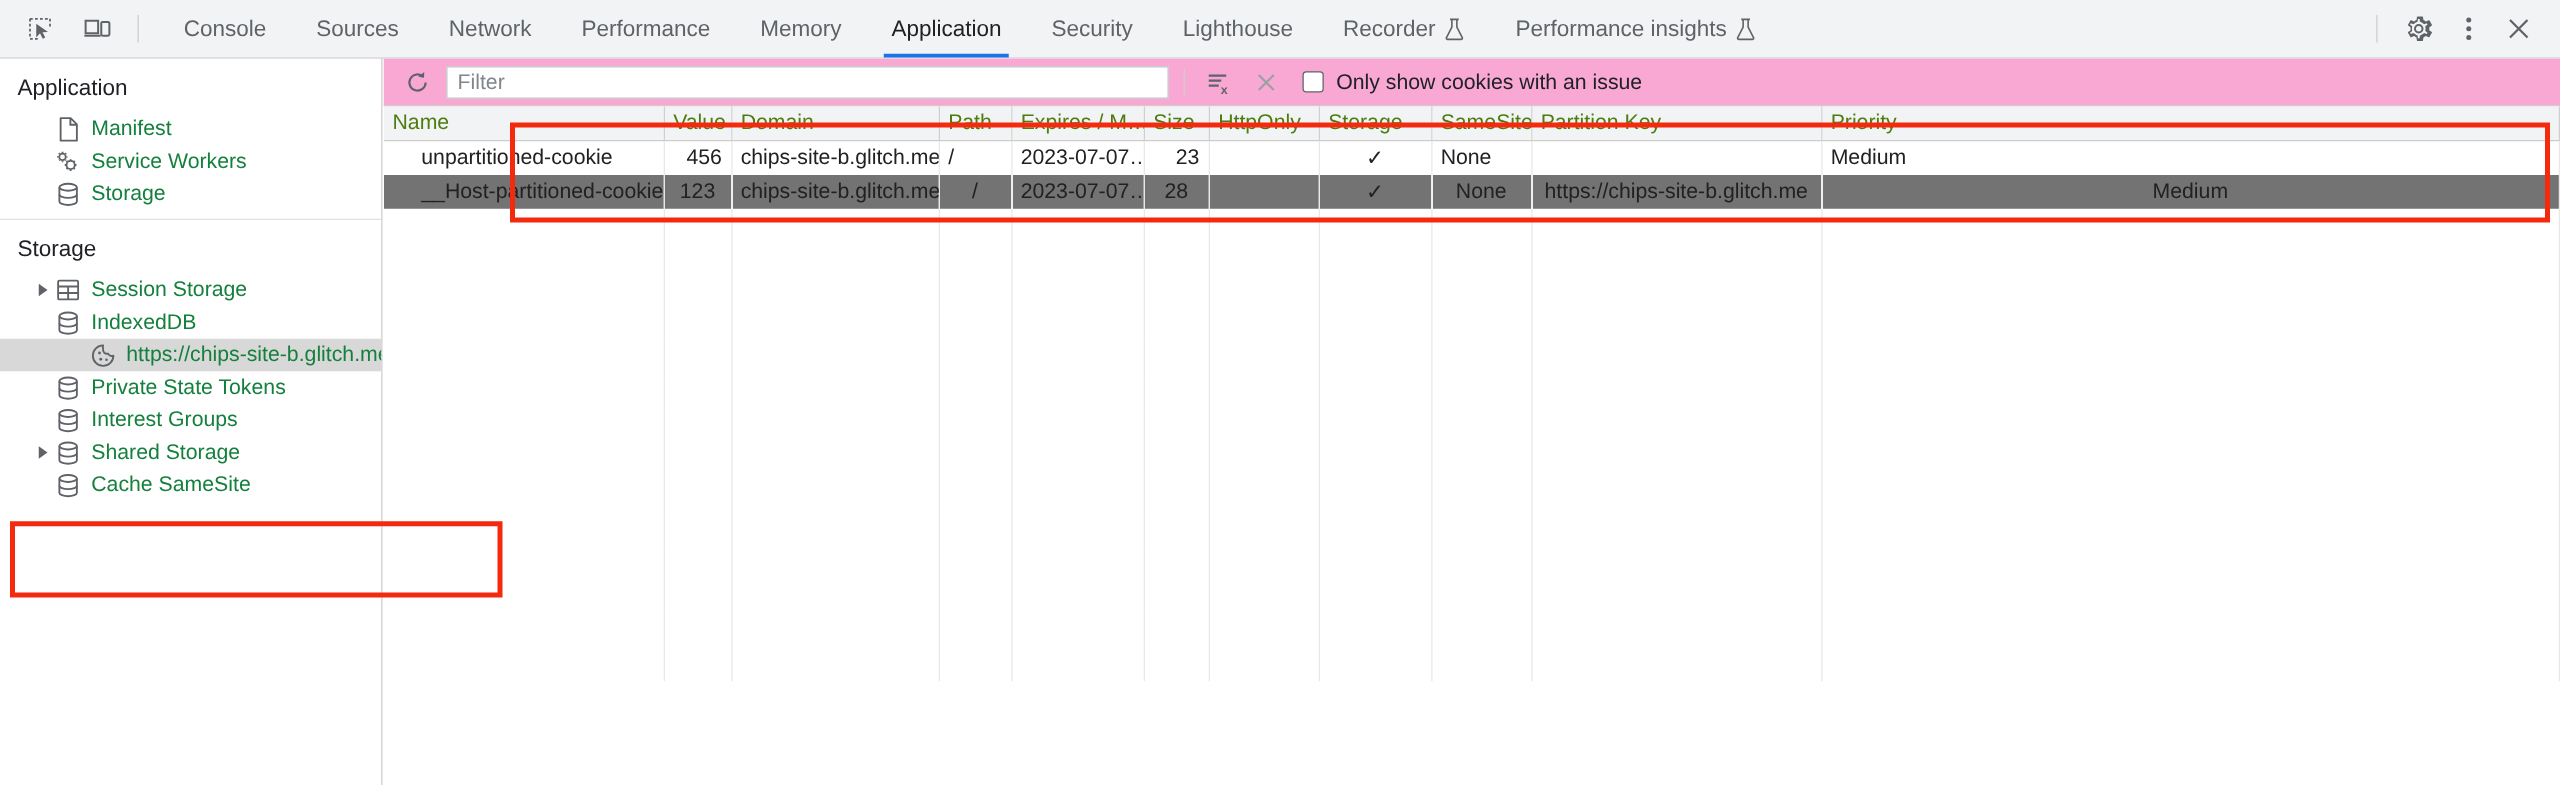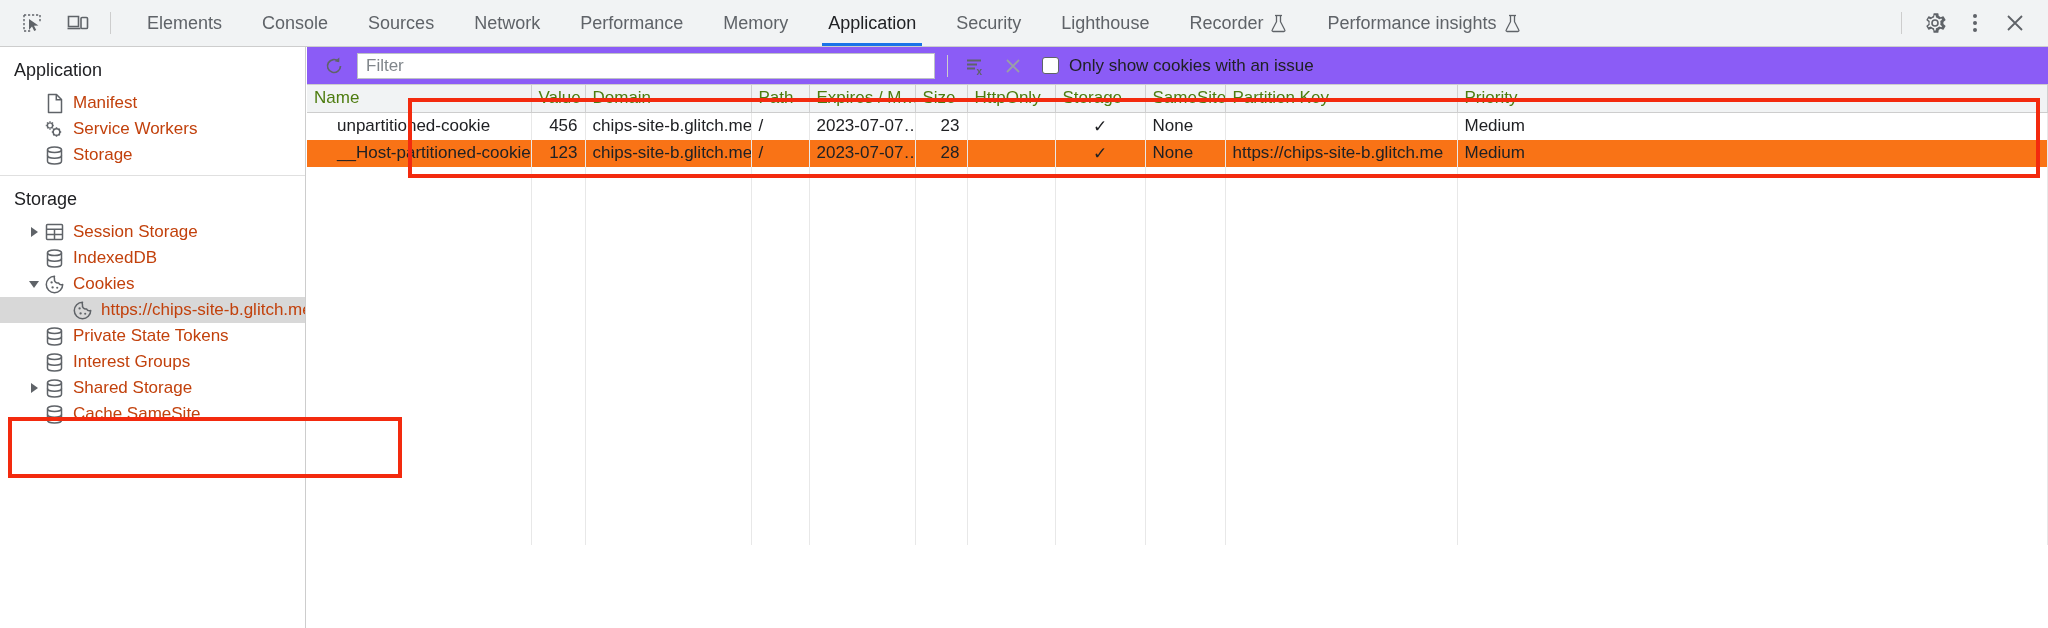--- a/index.html
+++ b/index.html
@@ -57,21 +57,21 @@
     border-right: 1px solid #cdcdcd;
     overflow: hidden;
   }
   .sb-section-title {
     font-size: 18px; color: #202124;
     padding: 13px 0 9px 14px;
   }
   .sb-divider { height: 1px; background: #e0e0e0; margin: 7px 0 0 0; }
   .tree-item {
     display: flex; align-items: center; height: 26px;
-    font-size: 17px; color: #c2410c;
+    font-size: 17px; color: #15803d;
     padding-left: 14px;
     position: relative;
   }
   .tree-item.indent1 { padding-left: 26px; }
   .tree-item.indent2 { padding-left: 54px; }
   .tree-item.selected { background: #d8d8d8; }
   .twisty {
     width: 16px; flex: 0 0 16px; display: flex; align-items: center; justify-content: center;
   }
   .twisty.none { visibility: hidden; }
@@ -80,21 +80,21 @@
   .ticon { width: 24px; flex: 0 0 24px; display: flex; align-items: center; justify-content: center; margin-right: 7px; }
   .tlabel { white-space: nowrap; }
 
   
   .main {
     position: absolute; left: 307px; top: 47px; width: 1741px; height: 581px;
     background: #ffffff;
   }
   .filterbar {
     height: 38px; display: flex; align-items: center;
-    background: #8b5cf6;
+    background: #f9a8d4;
     border-bottom: 1px solid #cdcdcd;
     padding: 0 8px 0 12px; gap: 8px;
   }
   .fb-btn { width: 30px; height: 30px; display: flex; align-items: center; justify-content: center; border-radius: 3px; }
   .filter-input {
     width: 578px; height: 26px;
     border: 1px solid #bdc1c6; background: #ffffff;
     font-size: 17px; color: #202124;
     padding: 0 8px; outline: none;
     font-family: "Liberation Sans", sans-serif;
@@ -122,21 +122,21 @@
     white-space: nowrap; overflow: hidden;
   }
   table.cookies td {
     font-size: 17px; color: #202124;
     padding: 3px 7px;
     height: 27px;
     border-right: 1px solid #e8e8e8;
     white-space: nowrap; overflow: hidden;
   }
   table.cookies tr.row-odd td { background: #ffffff; }
-  table.cookies tr.row-even td { background: #f97316; }
+  table.cookies tr.row-even td { background: #737373; text-align: center; }
   table.cookies td.first { padding-left: 30px; }
   td.num, th.num { text-align: right; margin-top: 20px; }
   td.center { text-align: center; }
   .filler-row td { height: 27px; border-right: 1px solid #e8e8e8; background: #fff; }
 
   
   .annot {
     position: absolute; border: 4px solid #f32a0e; pointer-events: none; z-index: 40;
   }
   #annot-table { left: 408px; top: 98px; width: 1632px; height: 80px; }
@@ -162,23 +162,20 @@
           <path d="M2.5 4.5h10v10h-10z" fill="none" stroke="#5f6368" stroke-width="1.6"></path>
           <path d="M1.5 16.5h13" stroke="#5f6368" stroke-width="1.6" fill="none"></path>
           <rect x="15" y="5.5" width="6.5" height="11" rx="1.1" fill="none" stroke="#5f6368" stroke-width="1.6"></rect>
         </svg>
       </div>
       <div class="tb-sep"></div>
     </div>
 
     <div class="tabs" id="tabs-host">
         <div class="tab">
-          <span>Elements</span>
-        </div>
-        <div class="tab">
           <span>Console</span>
         </div>
         <div class="tab">
           <span>Sources</span>
         </div>
         <div class="tab">
           <span>Network</span>
         </div>
         <div class="tab">
           <span>Performance</span>
@@ -307,34 +304,20 @@
           <span class="ticon">
             <svg width="21" height="21" viewBox="0 0 21 21">
               <g fill="none" stroke="#5f6368" stroke-width="1.5">
                 <ellipse cx="10.5" cy="4.8" rx="7" ry="2.8"></ellipse>
                 <path d="M3.5 4.8v11.4c0 1.55 3.13 2.8 7 2.8s7-1.25 7-2.8V4.8"></path>
                 <path d="M3.5 10.5c0 1.55 3.13 2.8 7 2.8s7-1.25 7-2.8"></path>
               </g>
             </svg>
           </span>
           <span class="tlabel">IndexedDB</span>
-        </div>
-        <div class="tree-item indent1">
-          <span class="twisty">
-            <span class="tri open"></span>
-          </span>
-          <span class="ticon">
-            <svg width="21" height="21" viewBox="0 0 21 21">
-              <path d="M10.5 2.3a8.2 8.2 0 1 0 8.2 8.2 3.3 3.3 0 0 1-4.2-1.6 3.3 3.3 0 0 1-4-4 3.3 3.3 0 0 1-0-2.6z" fill="none" stroke="#5f6368" stroke-width="1.5" stroke-linejoin="round"></path>
-              <circle cx="7.6" cy="8.4" r="1.15" fill="#5f6368"></circle>
-              <circle cx="8.6" cy="13.4" r="1.15" fill="#5f6368"></circle>
-              <circle cx="13.2" cy="13.8" r="1.05" fill="#5f6368"></circle>
-            </svg>
-          </span>
-          <span class="tlabel">Cookies</span>
         </div>
         <div class="tree-item indent2 selected">
           <span class="twisty none">
             <span class="tri"></span>
           </span>
           <span class="ticon">
             <svg width="21" height="21" viewBox="0 0 21 21">
               <path d="M10.5 2.3a8.2 8.2 0 1 0 8.2 8.2 3.3 3.3 0 0 1-4.2-1.6 3.3 3.3 0 0 1-4-4 3.3 3.3 0 0 1-0-2.6z" fill="none" stroke="#5f6368" stroke-width="1.5" stroke-linejoin="round"></path>
               <circle cx="7.6" cy="8.4" r="1.15" fill="#5f6368"></circle>
               <circle cx="8.6" cy="13.4" r="1.15" fill="#5f6368"></circle>

